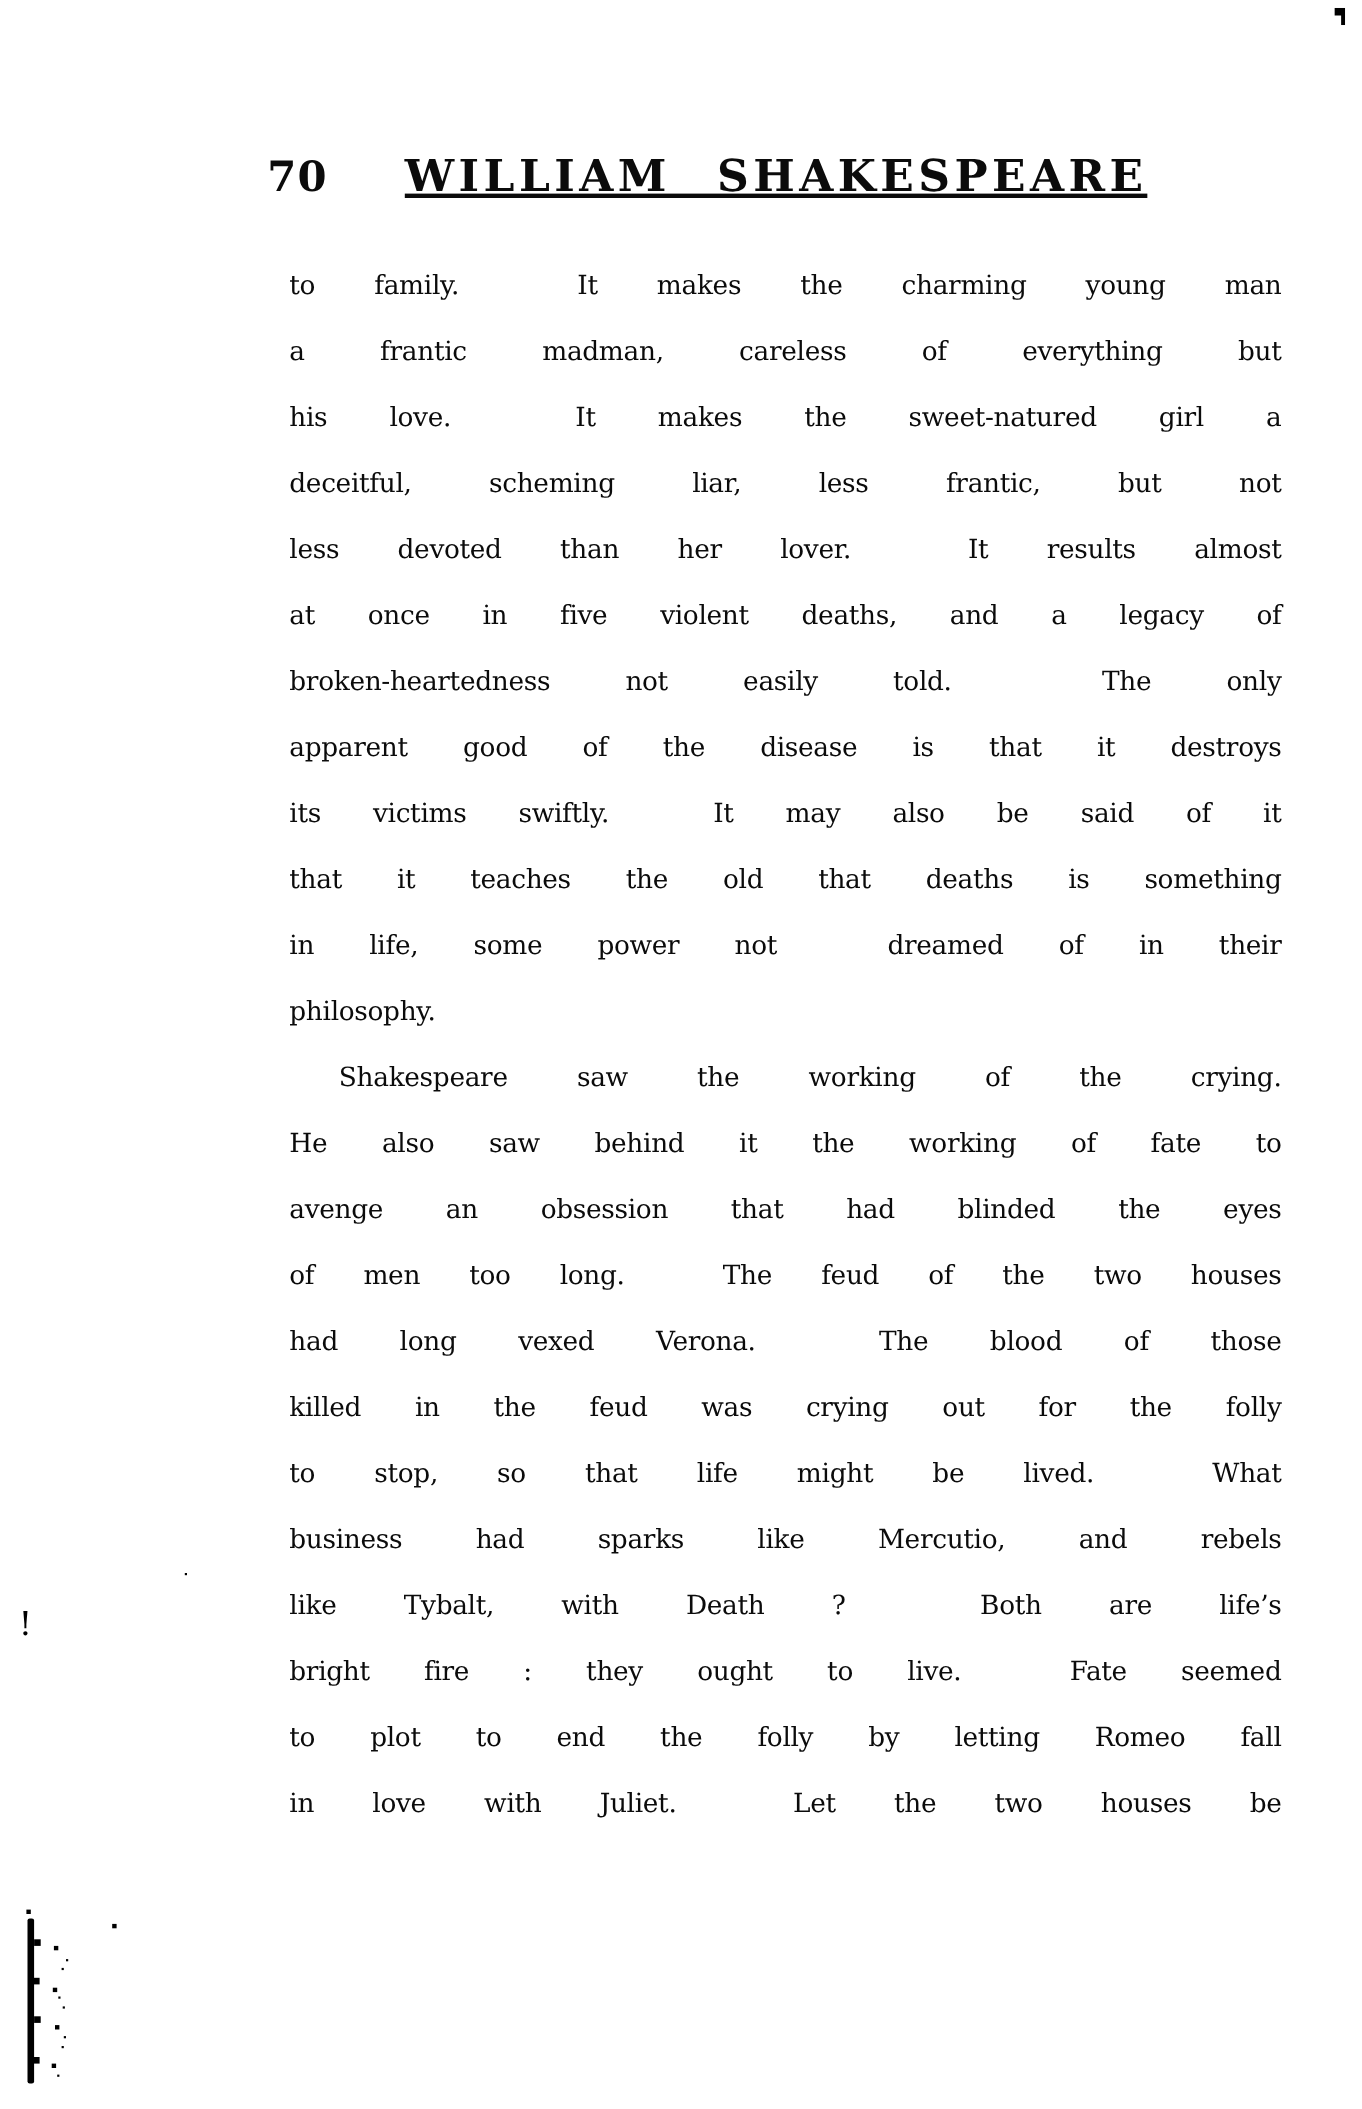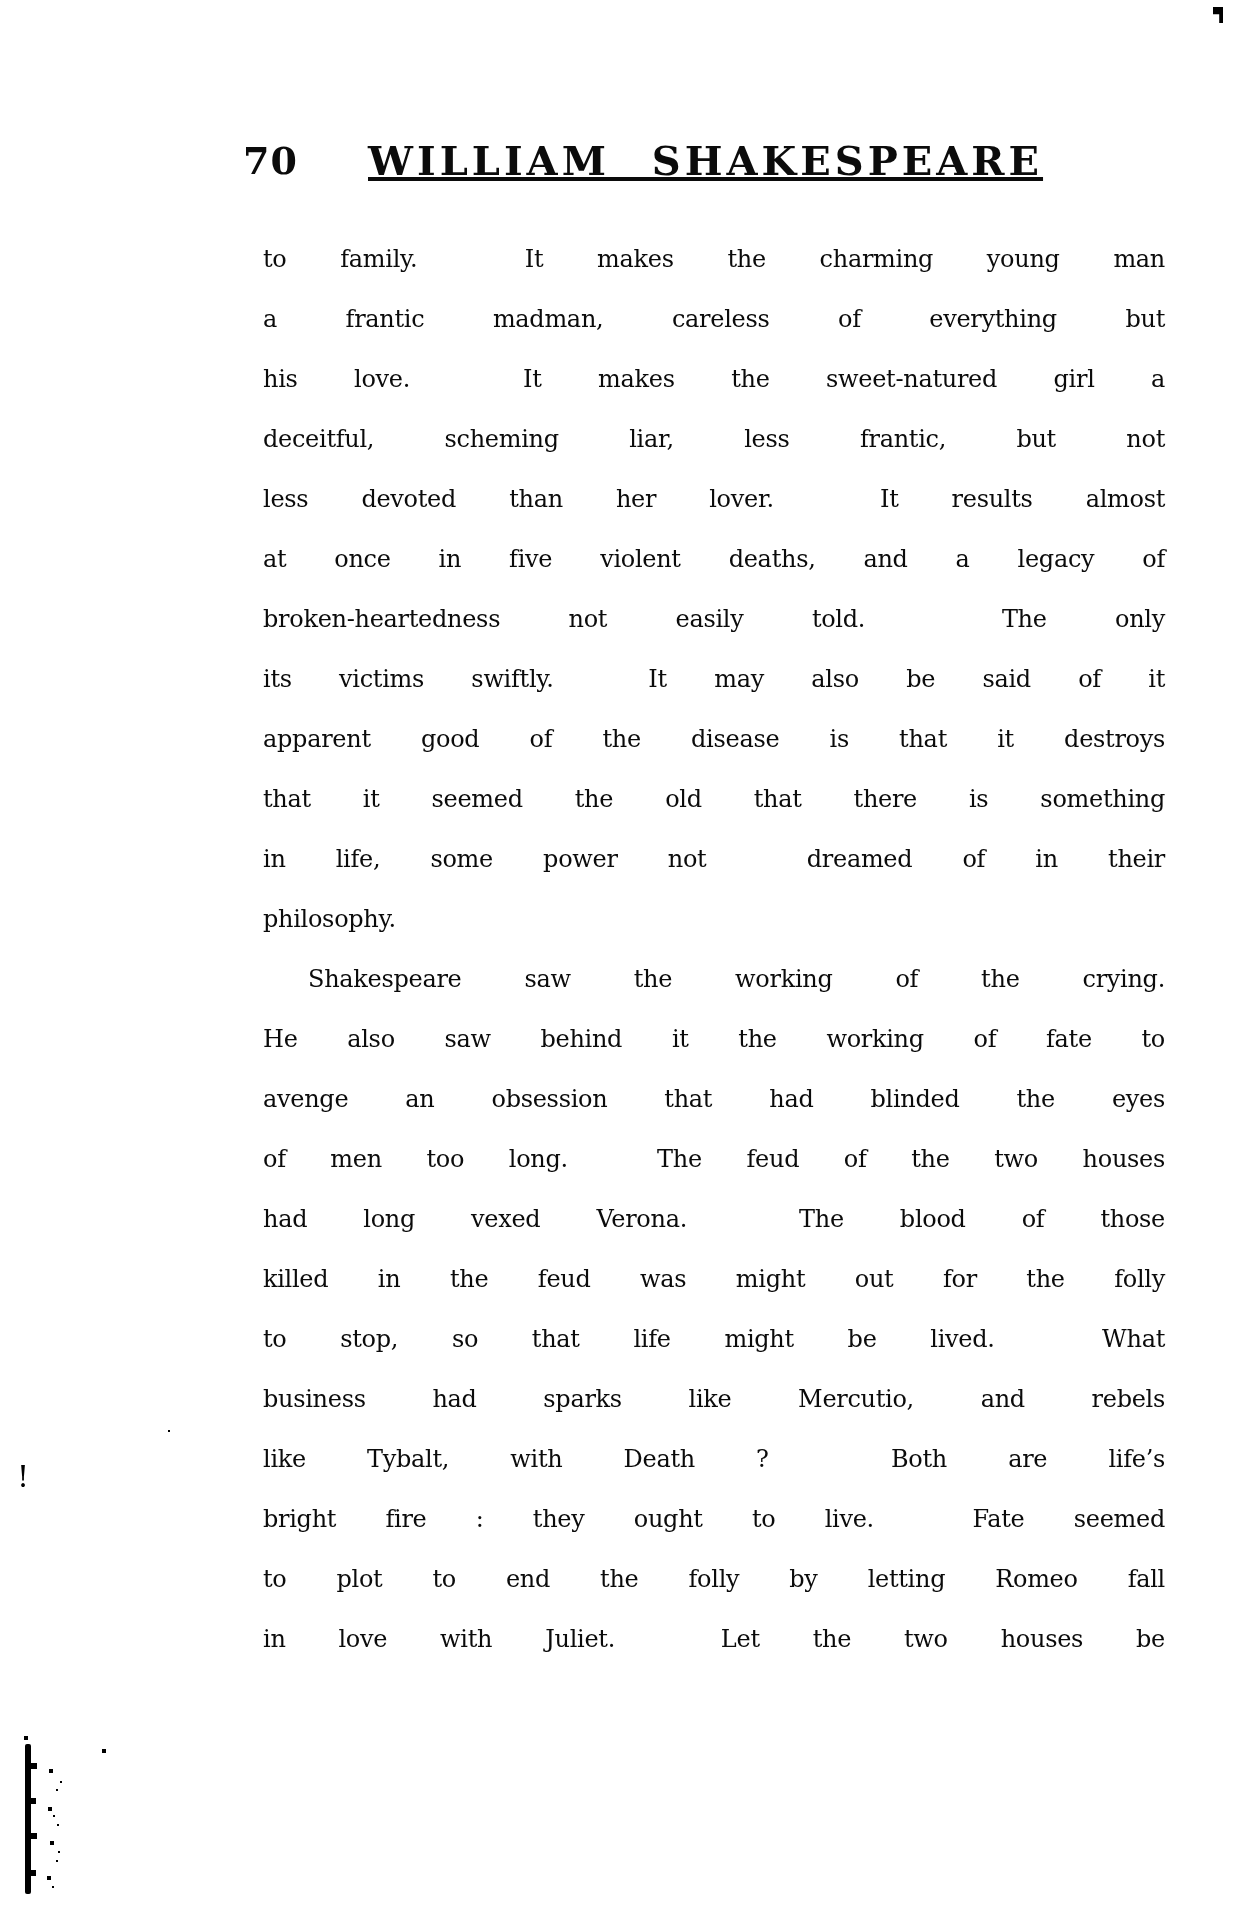--- a/index.html
+++ b/index.html
@@ -134,34 +134,34 @@
   <div class="text-block">
 
     <div>
       <div class="line">to family.&nbsp; It makes the charming young man</div>
       <div class="line">a frantic madman, careless of everything but</div>
       <div class="line">his love.&nbsp; It makes the sweet-natured girl a</div>
       <div class="line">deceitful, scheming liar, less frantic, but not</div>
       <div class="line">less devoted than her lover.&nbsp; It results almost</div>
       <div class="line">at once in five violent deaths, and a legacy of</div>
       <div class="line">broken-heartedness not easily told.&nbsp; The only</div>
+      <div class="line">apparent good of the disease is that it destroys</div>
       <div class="line">its victims swiftly.&nbsp; It may also be said of it</div>
-      <div class="line">apparent good of the disease is that it destroys</div>
-      <div class="line">that it seemed the old that there is something</div>
+      <div class="line">that it teaches the old that deaths is something</div>
       <div class="line">in life, some power not&nbsp; dreamed of in their</div>
       <div class="line short">philosophy.</div>
     </div>
 
     <div>
       <div class="line indent">Shakespeare saw the working of the crying.</div>
       <div class="line">He also saw behind it the working of fate to</div>
       <div class="line">avenge an obsession that had blinded the eyes</div>
       <div class="line">of men too long.&nbsp; The feud of the two houses</div>
       <div class="line">had long vexed Verona.&nbsp; The blood of those</div>
-      <div class="line">killed in the feud was might out for the folly</div>
+      <div class="line">killed in the feud was crying out for the folly</div>
       <div class="line">to stop, so that life might be lived.&nbsp; What</div>
       <div class="line">business had sparks like Mercutio, and rebels</div>
       <div class="line">like Tybalt, with Death ?&nbsp; Both are life’s</div>
       <div class="line">bright fire : they ought to live.&nbsp; Fate seemed</div>
       <div class="line">to plot to end the folly by letting Romeo fall</div>
       <div class="line">in love with Juliet.&nbsp; Let the two houses be</div>
     </div>
 
   </div>
 

